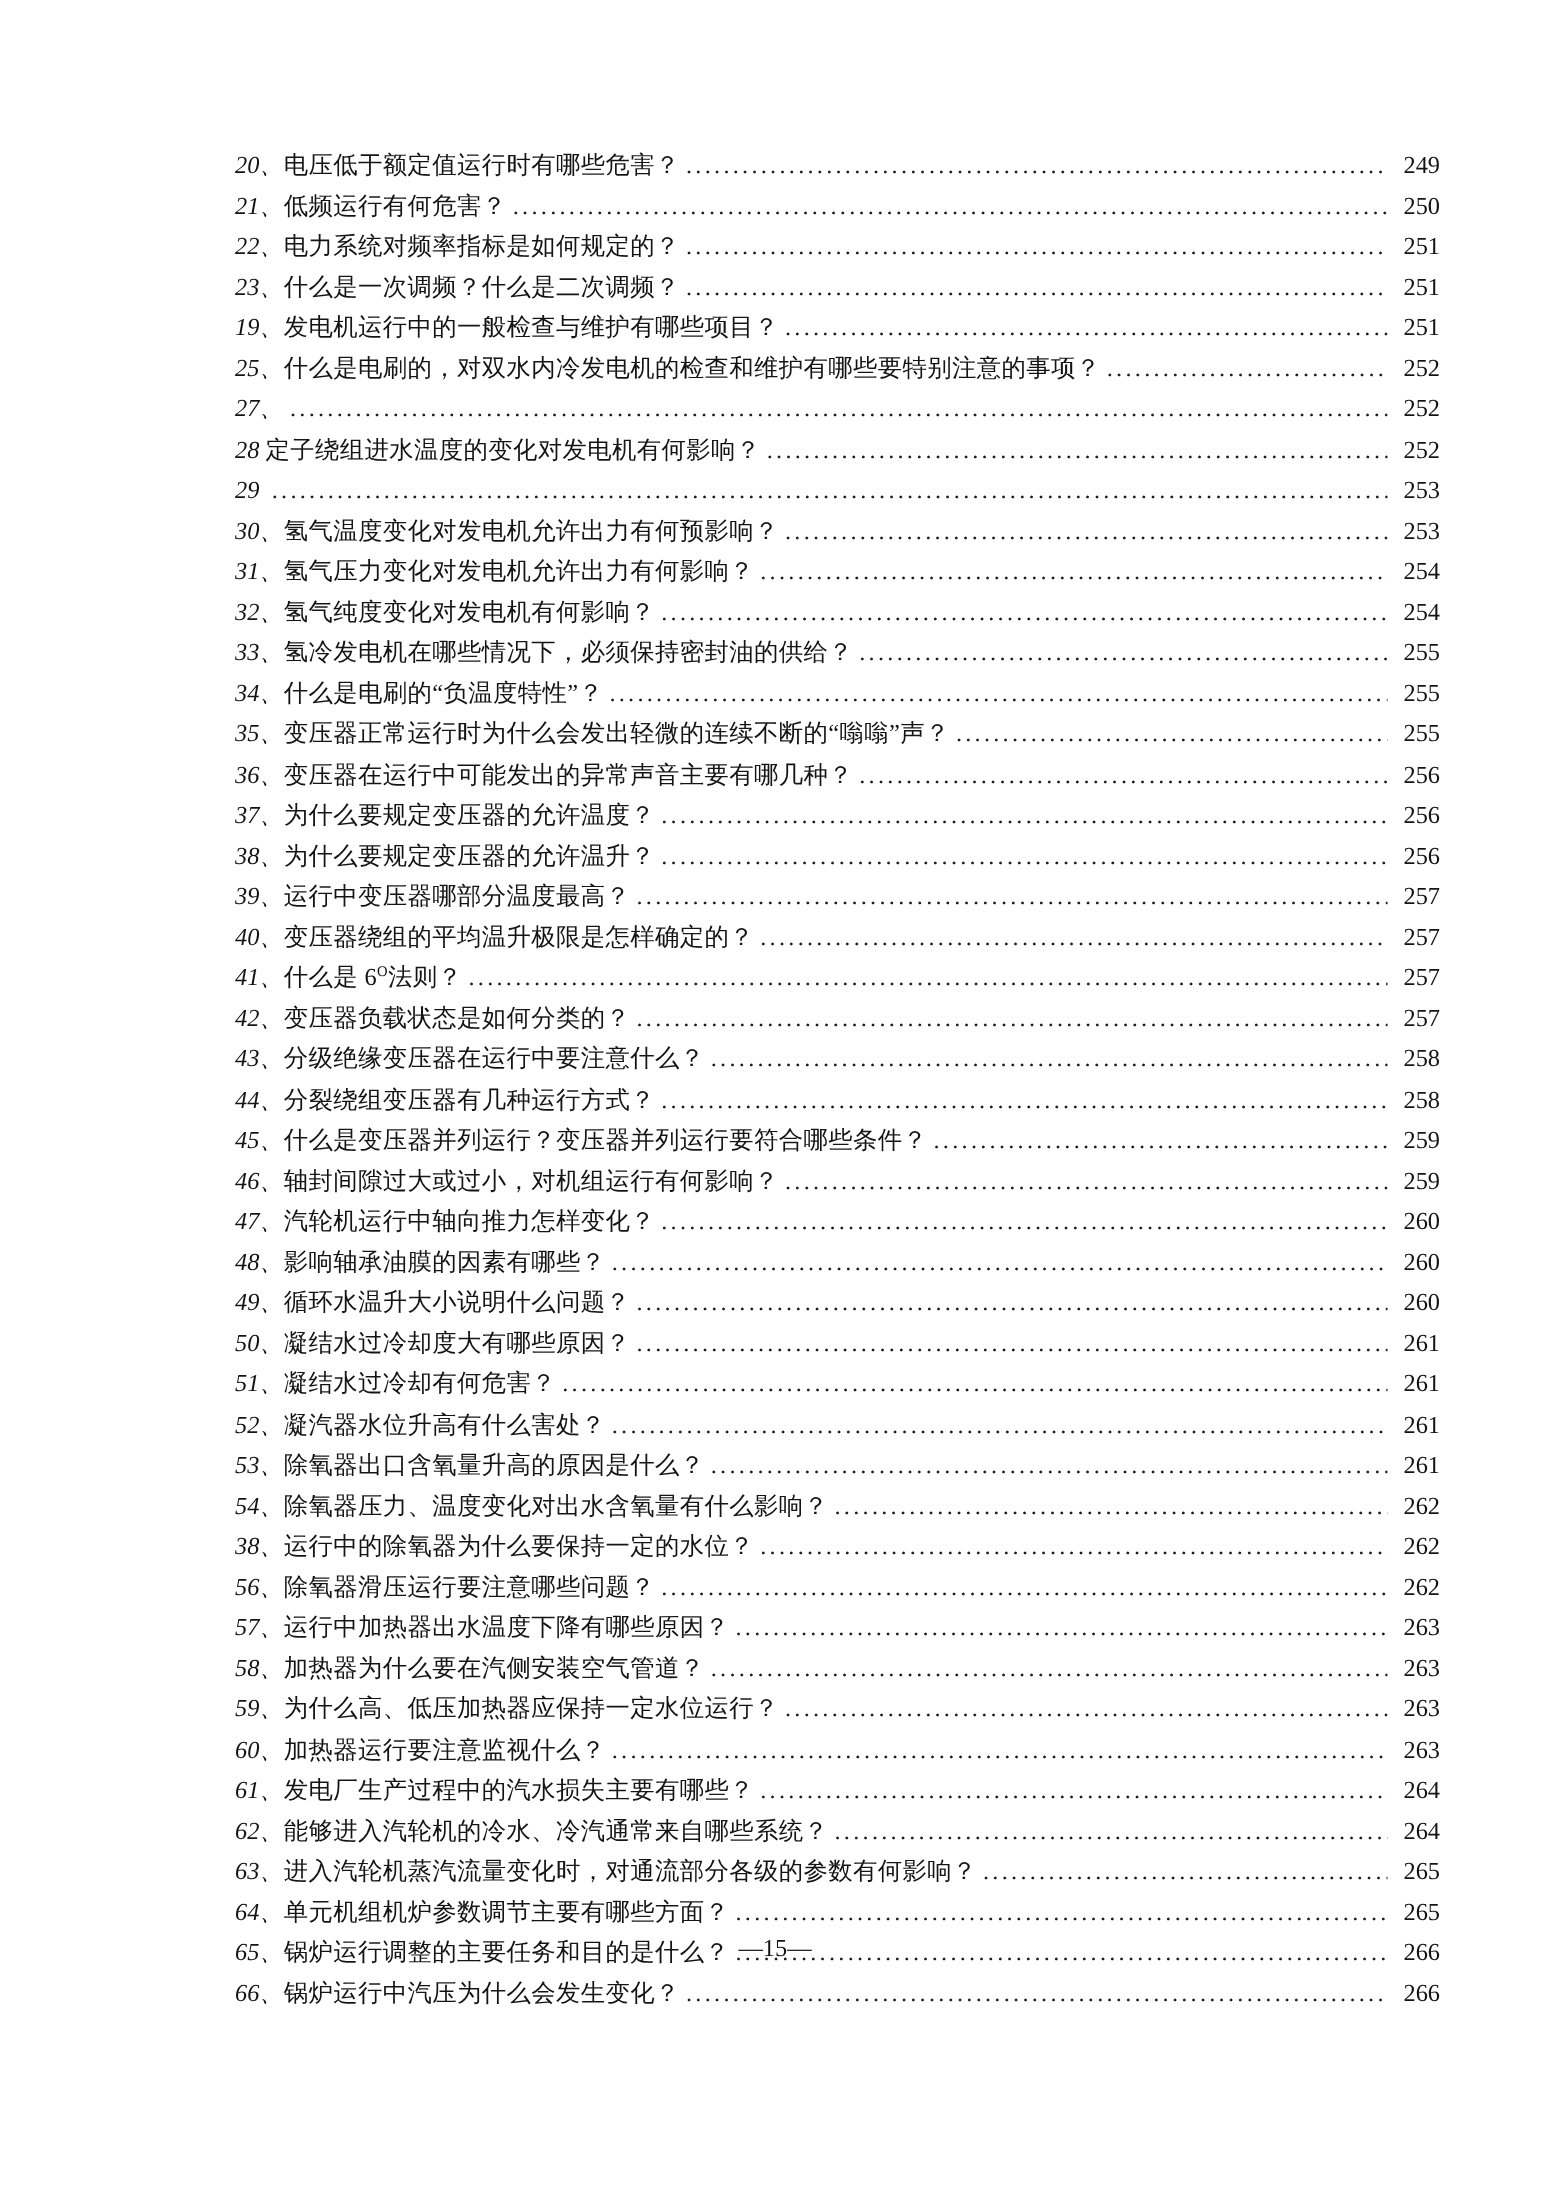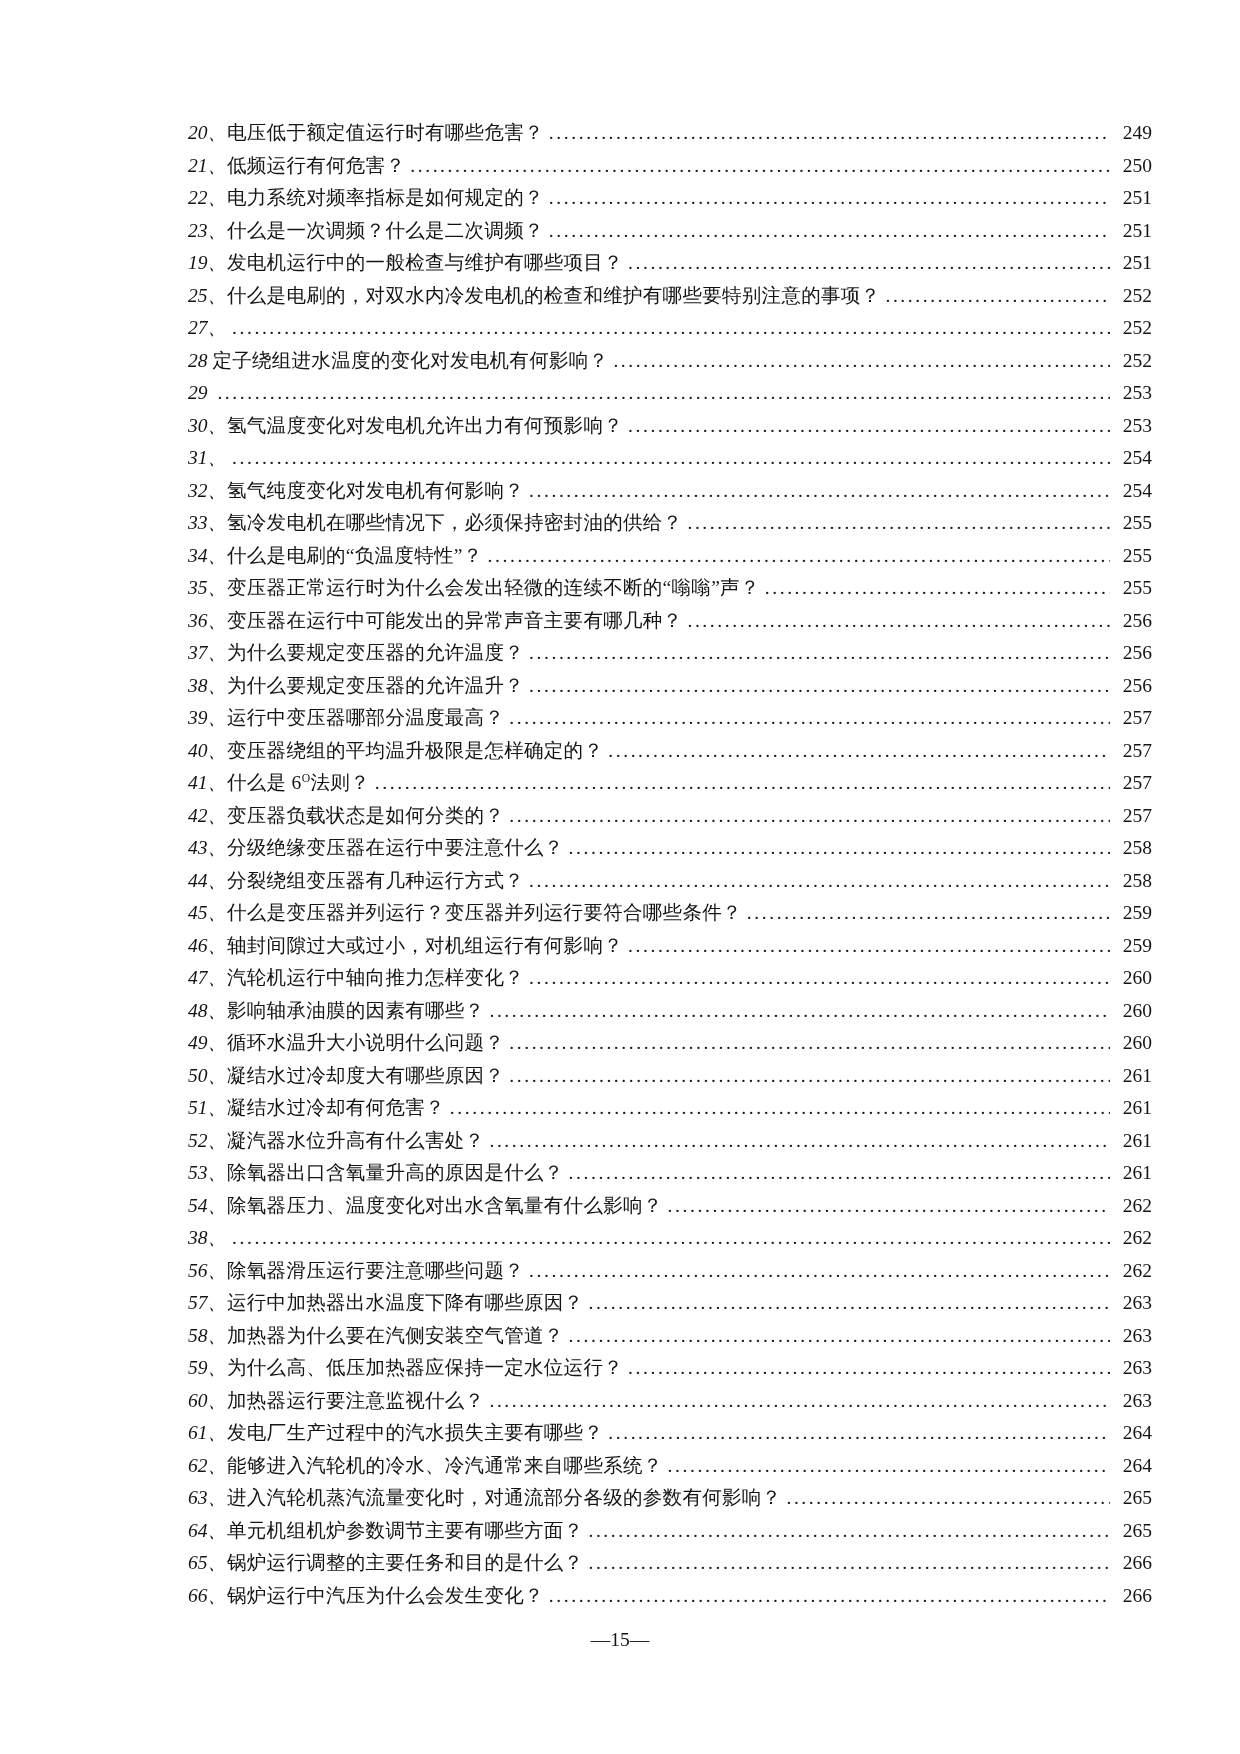--- a/index.html
+++ b/index.html
@@ -44,21 +44,21 @@
     font-size:19.5px;
   }
   .pagenum {
     flex:none;
     min-width:40px;
     text-align:right;
     padding-left:2px;
   }
   .footer {
     position:absolute;
-    top:1628px; left:0;
+    top:1548px; left:0;
     width:100%;
     text-align:center;
     font-size:19.5px;
     line-height:24px;
     color:#141414;
   }
 </style>
 </head>
 <body>
 
@@ -117,20 +117,21 @@
         <span class="pagenum">253</span>
       </div>
       <div class="row">
         <span class="num">30、</span>
         <span class="title">氢气温度变化对发电机允许出力有何预影响？</span>
         <span class="dots"></span>
         <span class="pagenum">253</span>
       </div>
       <div class="row">
         <span class="num">31、</span>
+        <span class="title">氢气压力变化对发电机允许出力有何影响？</span>
         <span class="dots"></span>
         <span class="pagenum">254</span>
       </div>
       <div class="row">
         <span class="num">32、</span>
         <span class="title">氢气纯度变化对发电机有何影响？</span>
         <span class="dots"></span>
         <span class="pagenum">254</span>
       </div>
       <div class="row">
@@ -260,20 +261,21 @@
         <span class="pagenum">261</span>
       </div>
       <div class="row">
         <span class="num">54、</span>
         <span class="title">除氧器压力、温度变化对出水含氧量有什么影响？</span>
         <span class="dots"></span>
         <span class="pagenum">262</span>
       </div>
       <div class="row">
         <span class="num">38、</span>
+        <span class="title">运行中的除氧器为什么要保持一定的水位？</span>
         <span class="dots"></span>
         <span class="pagenum">262</span>
       </div>
       <div class="row">
         <span class="num">56、</span>
         <span class="title">除氧器滑压运行要注意哪些问题？</span>
         <span class="dots"></span>
         <span class="pagenum">262</span>
       </div>
       <div class="row">

